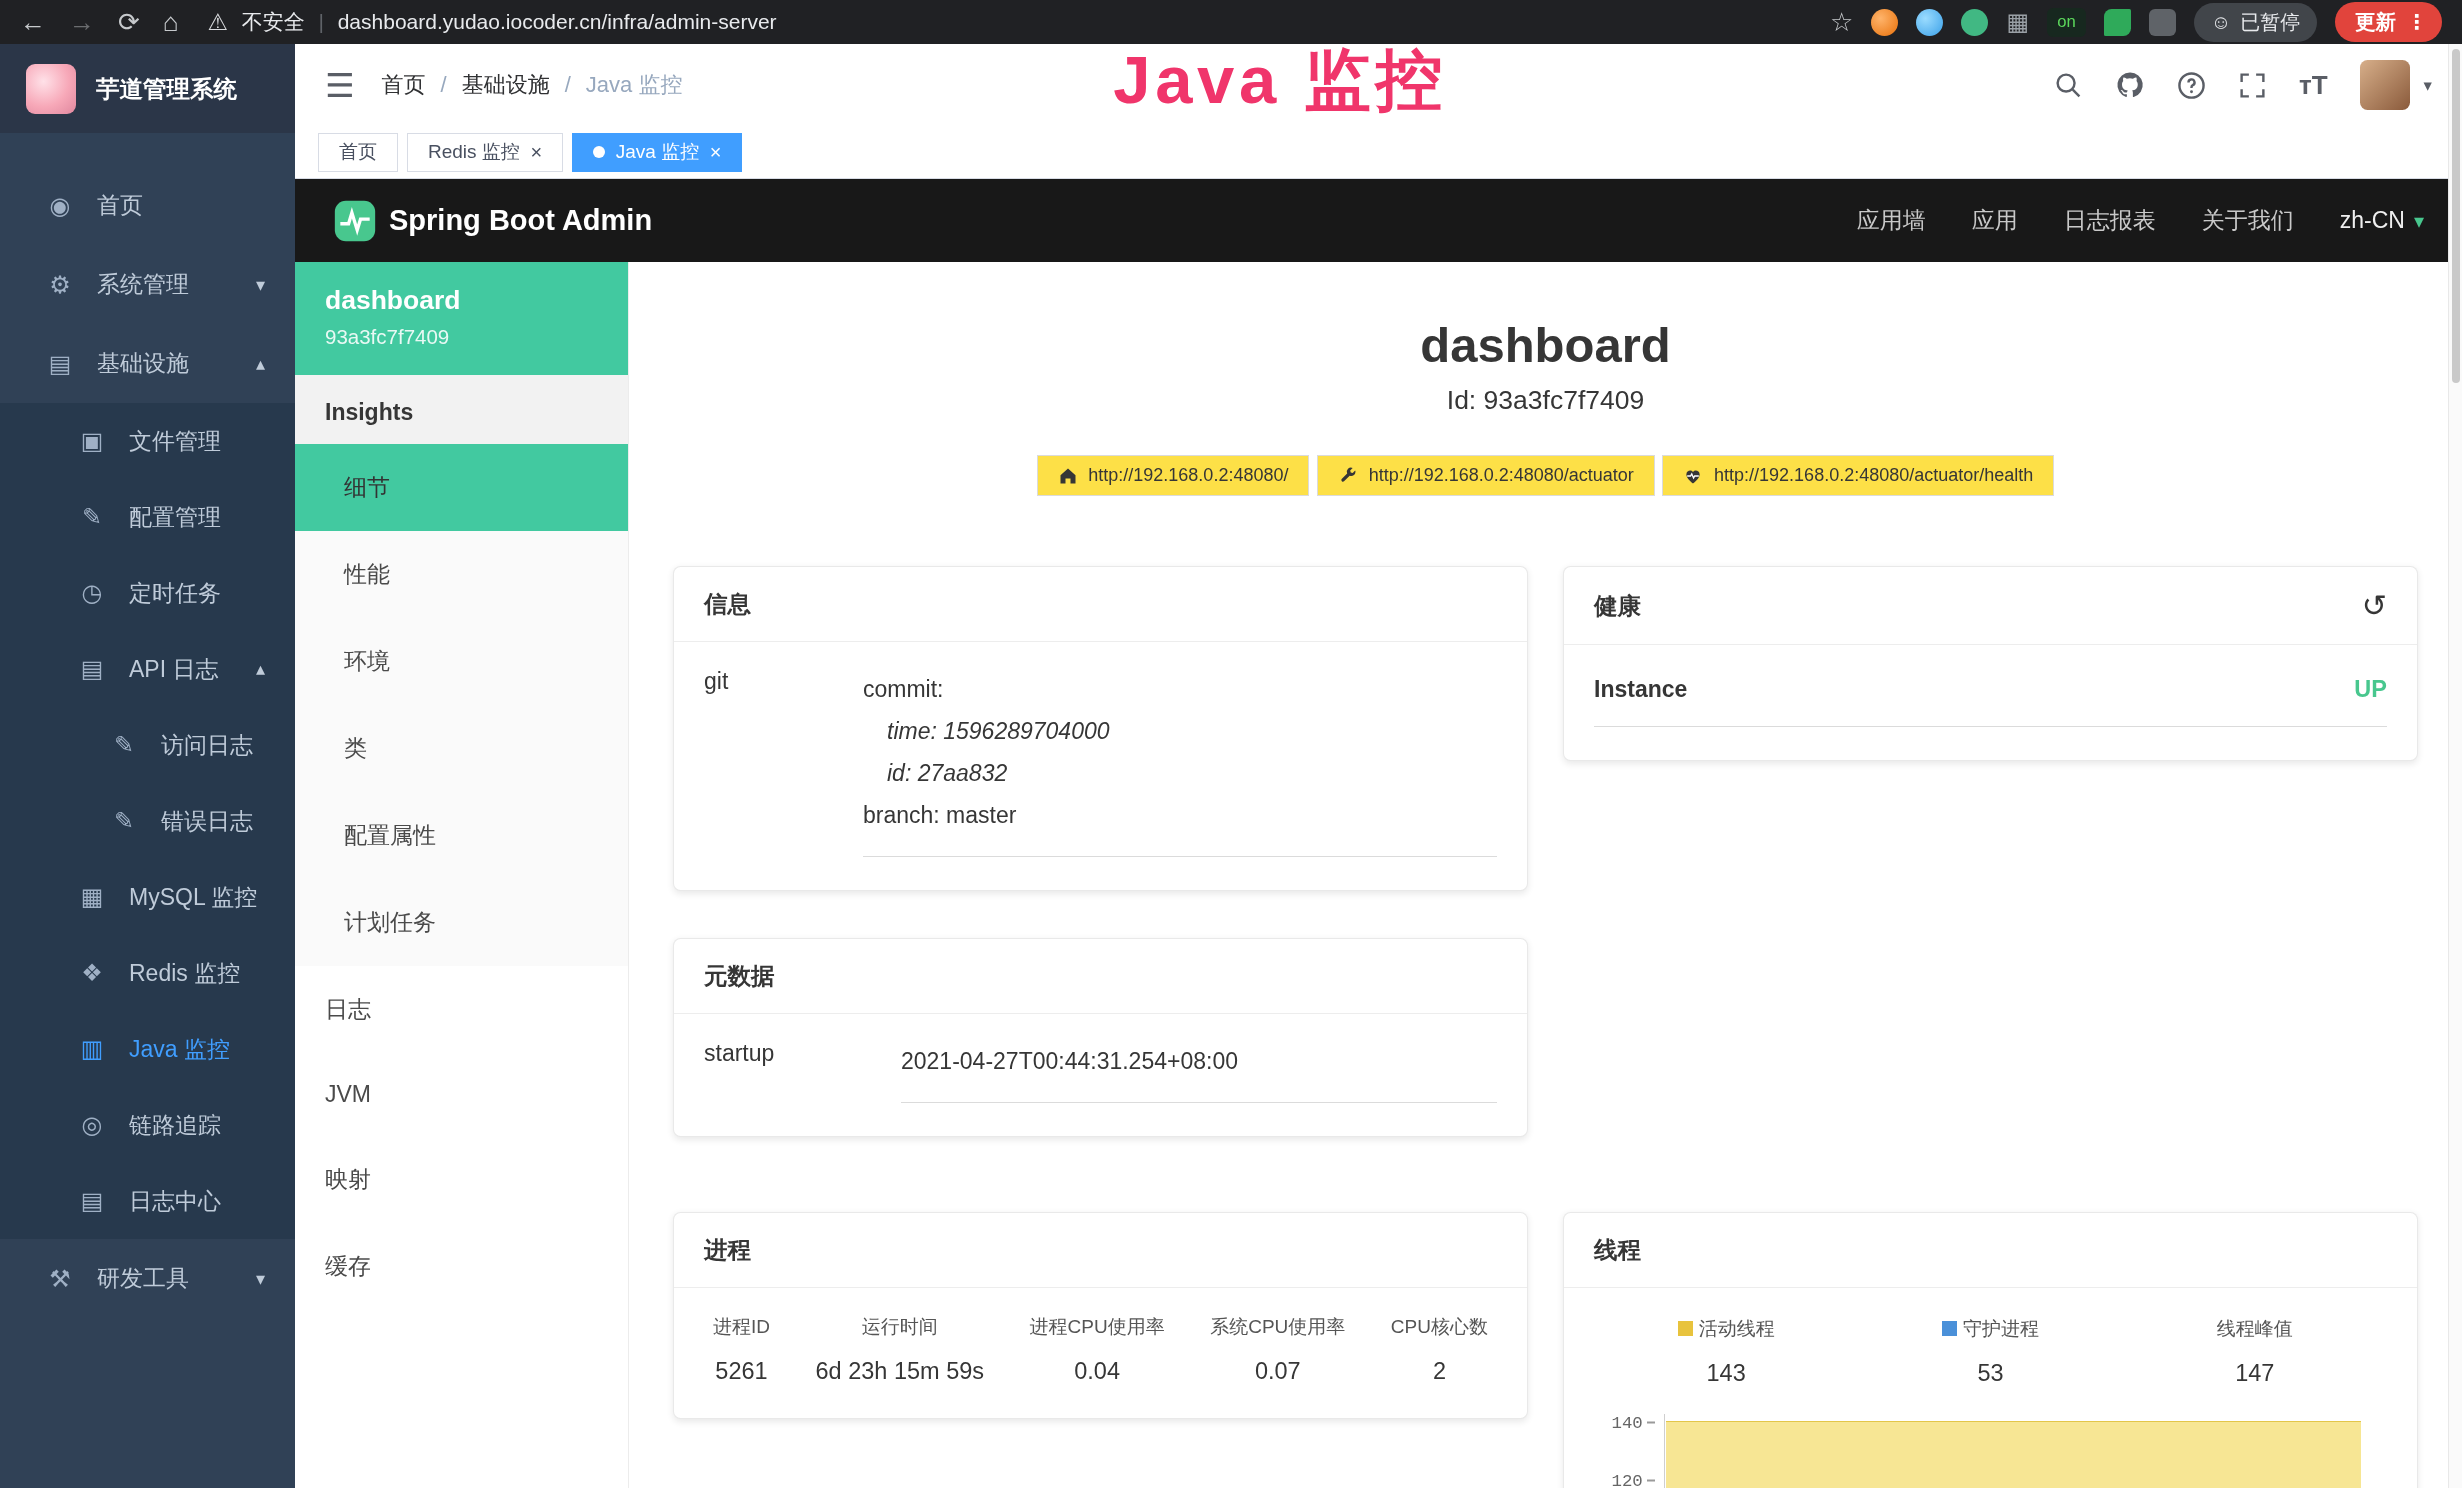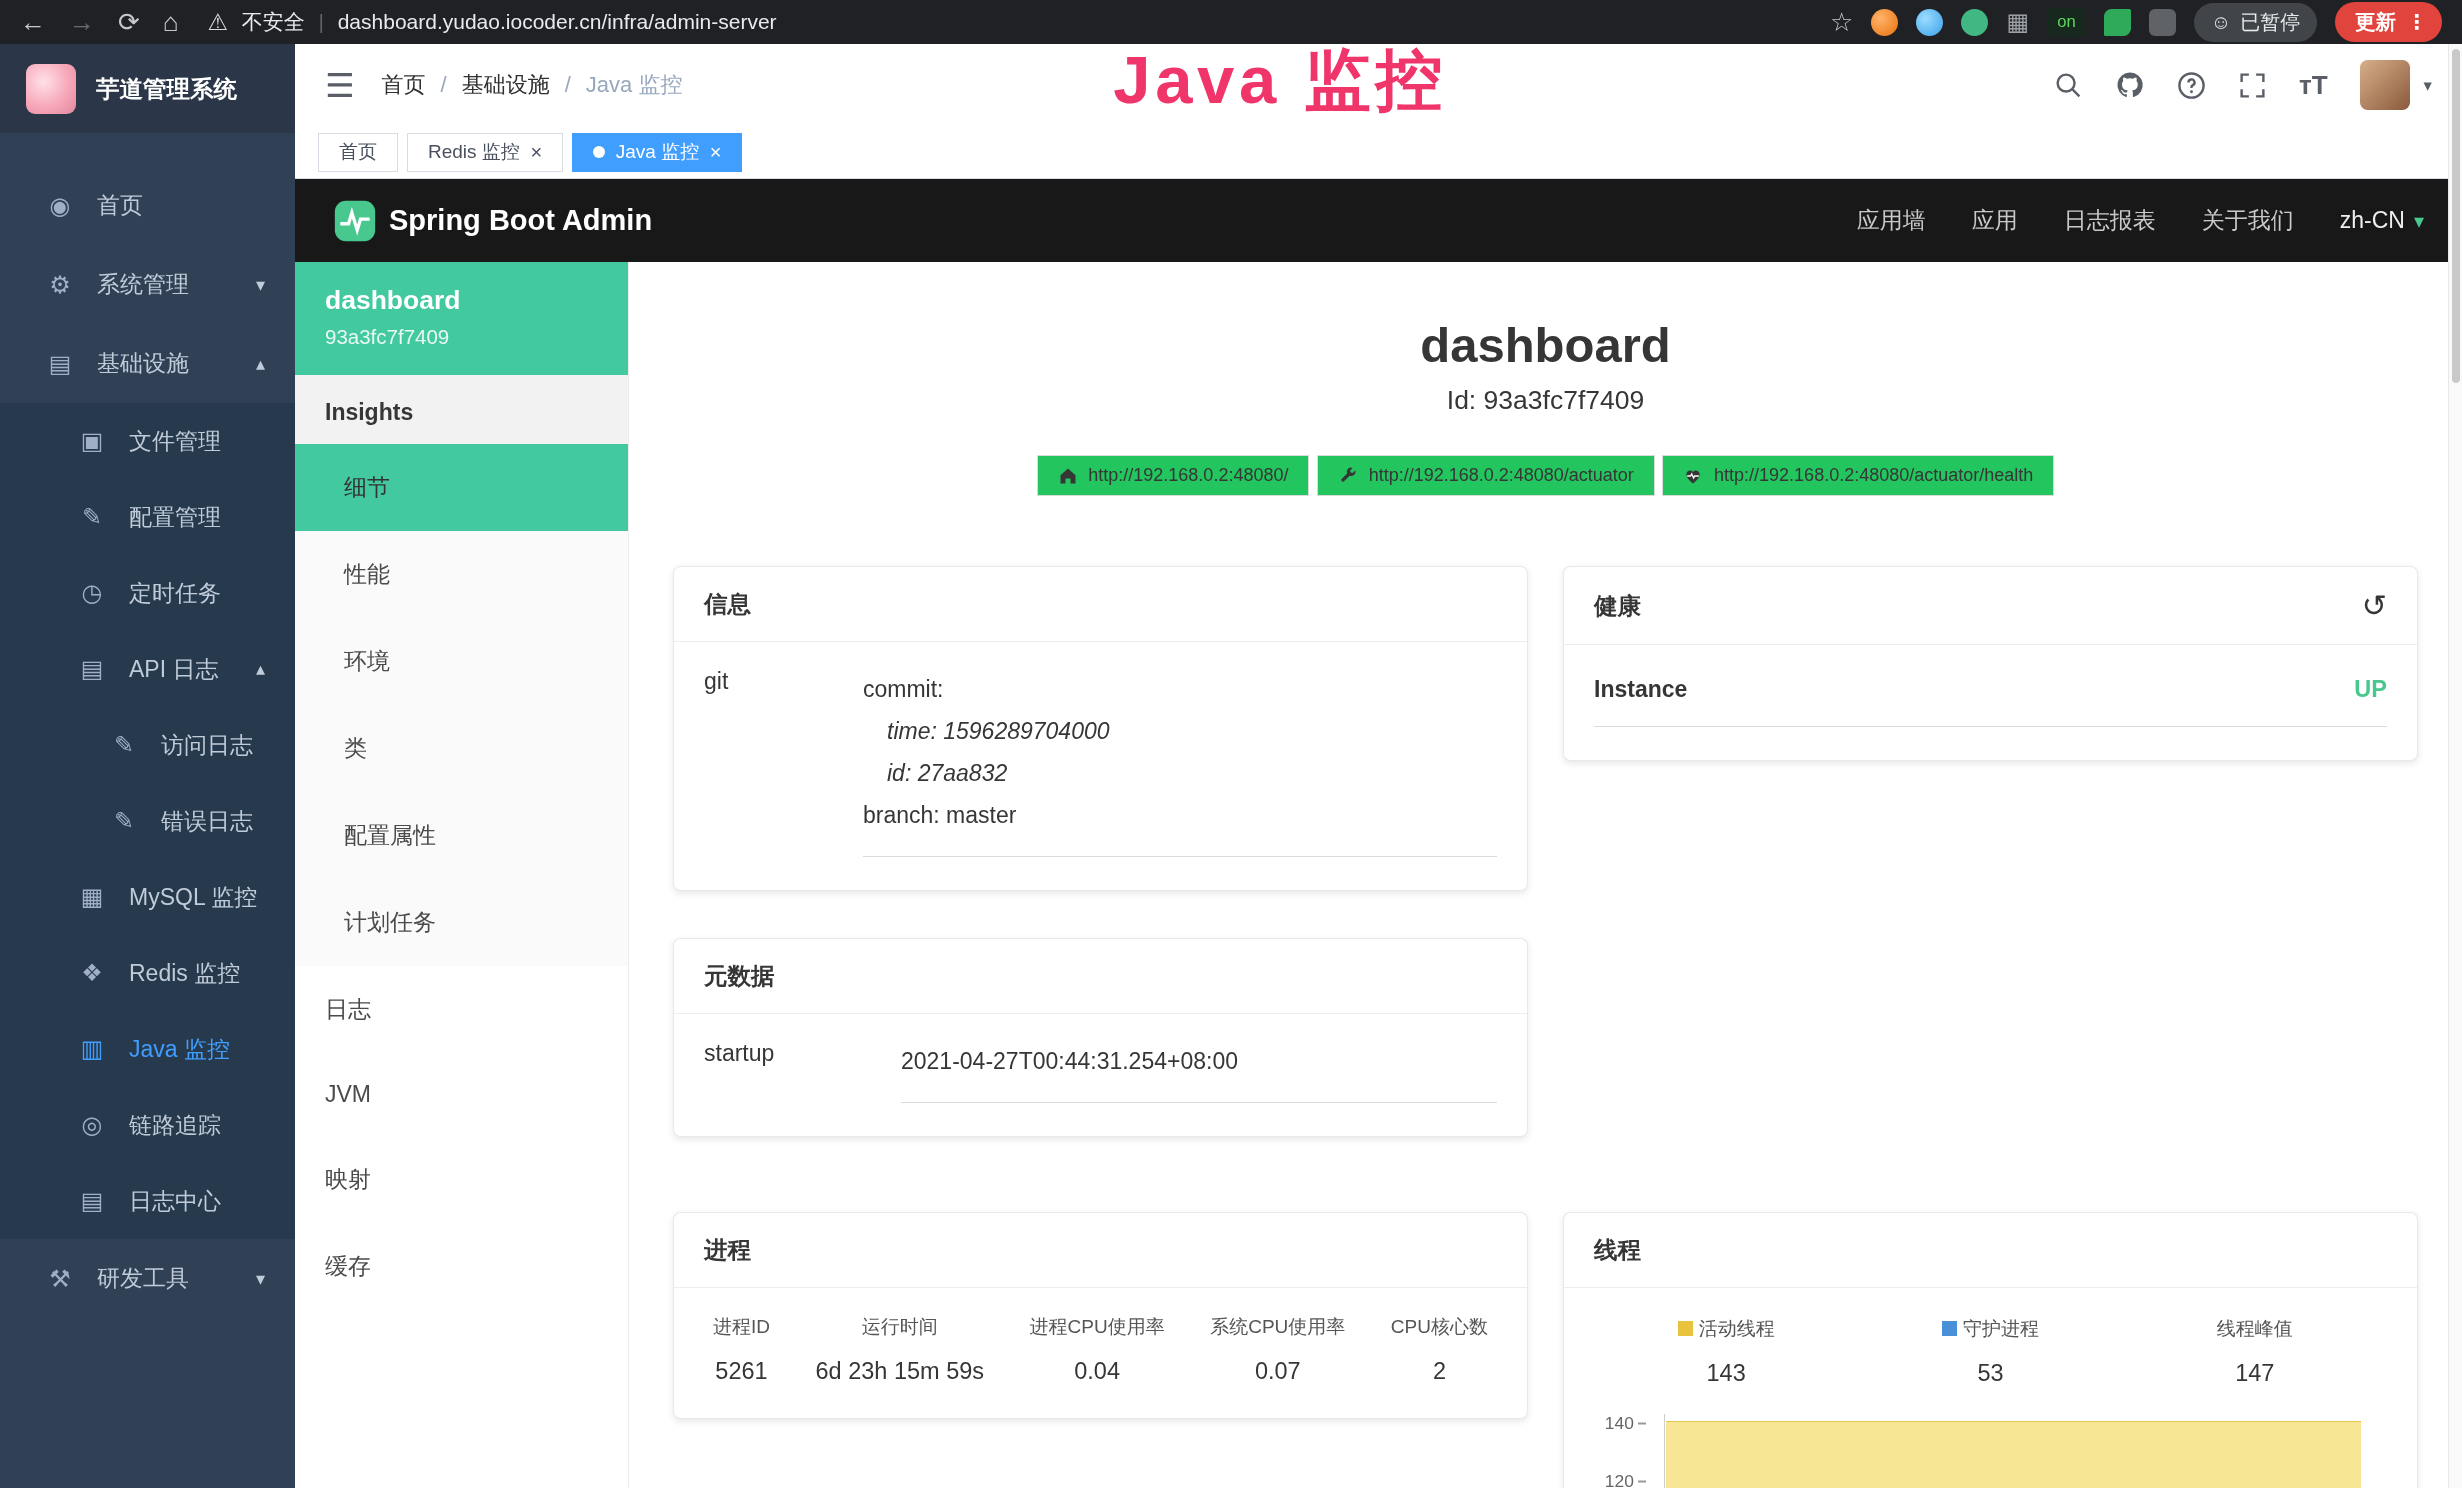--- a/index.html
+++ b/index.html
@@ -80,21 +80,21 @@
   .sba-app-id { font-size:20.5px; margin-top:9px; color:rgba(255,255,255,.88); }
   .sba-group-label { padding:24px 30px 18px; font-weight:bold; font-size:23px; color:#363636; background:#f2f2f2; }
   .sba-item { padding:28px 30px; font-size:23px; color:#4a4a4a; cursor:pointer; }
   .sba-item.sub { padding-left:49px; background:#fafafa; }
   .sba-item.active { background:#42c9a0; color:#333; }
 
   .sba-main { flex:1; padding:55px 44px 0; overflow:hidden; background:#fff; }
   .sba-title { text-align:center; font-size:49px; font-weight:bold; color:#363636; }
   .sba-id { text-align:center; font-size:26.5px; margin-top:12px; color:#363636; }
   .link-row { display:flex; justify-content:center; gap:7.6px; margin-top:39px; }
-  .link-btn { display:flex; align-items:center; gap:10.6px; border:0.8px solid #dbdbdb; padding:9px 20px; font-size:18px; color:#363636; background:#22c55e; cursor:pointer; white-space:nowrap; }
+  .link-btn { display:flex; align-items:center; gap:10.6px; border:0.8px solid #dbdbdb; padding:9px 20px; font-size:18px; color:#363636; background:#fde047; cursor:pointer; white-space:nowrap; }
   .link-btn svg { flex-shrink:0; }
 
   .cards { display:grid; grid-template-columns:1fr 1fr; column-gap:35px; align-items:start; margin-top:70px; }
   .card { background:#fff; border:0.8px solid rgba(10,10,10,.09); border-radius:7.6px; box-shadow:0 2.3px 7.6px rgba(10,10,10,.09); }
   .card-h { display:flex; align-items:center; padding:21px 30px; border-bottom:0.8px solid #ededed; font-size:23.5px; font-weight:bold; color:#363636; }
   .history-ic { margin-left:auto; font-size:30px; font-weight:normal; color:#363636; cursor:pointer; }
   .card-b { padding:26px 30px 33px; font-size:23px; color:#363636; }
 
   .c-info  { grid-column:1; grid-row:1; margin-bottom:47px; }
   .c-health{ grid-column:2; grid-row:1; }
@@ -121,21 +121,21 @@
   .tleg { display:flex; margin-top:1.5px; }
   .tcol { flex:1; text-align:center; }
   .tlab { font-size:19px; color:#555; display:flex; align-items:center; justify-content:center; gap:6px; white-space:nowrap; }
   .sw { width:15px; height:15px; display:inline-block; }
   .sw-active { background:#e8c33d; }
   .sw-daemon { background:#4a90d9; }
   .tv { font-size:23.5px; margin-top:18px; }
 
   .chart { display:flex; margin-top:27px; height:243px; }
   .yaxis { width:70px; position:relative; font-size:17.4px; color:#666; }
-  .ylab { position:absolute; right:18px; transform:translateY(-50%); white-space:nowrap; }
+  .ylab { position:absolute; right:9px; transform:translateY(-50%); white-space:nowrap;font-family:Liberation Mono, monospace; }
   .ylab::after { content:""; display:inline-block; width:7.6px; height:1.5px; background:#9a9a9a; margin-left:4.6px; vertical-align:middle; }
   .y0 { top:9px; } .y1 { top:67px; }
   .plot { flex:1; position:relative; border-left:0.8px solid #cfcfcf; }
   .area { position:absolute; left:0.8px; right:26px; top:7.6px; height:485px; background:#f7e694; border-top:1.5px solid #e3c64a; }
 
   
   .scrollbar { position:absolute; right:0; top:44px; bottom:0; width:13.7px; background:#fafafa; border-left:0.8px solid #e8e8e8; z-index:50; }
   .sb-thumb { position:absolute; top:4.6px; left:2.3px; right:2.3px; height:334px; background:#c9c9c9; border-radius:6px; }
 </style>
 </head>

